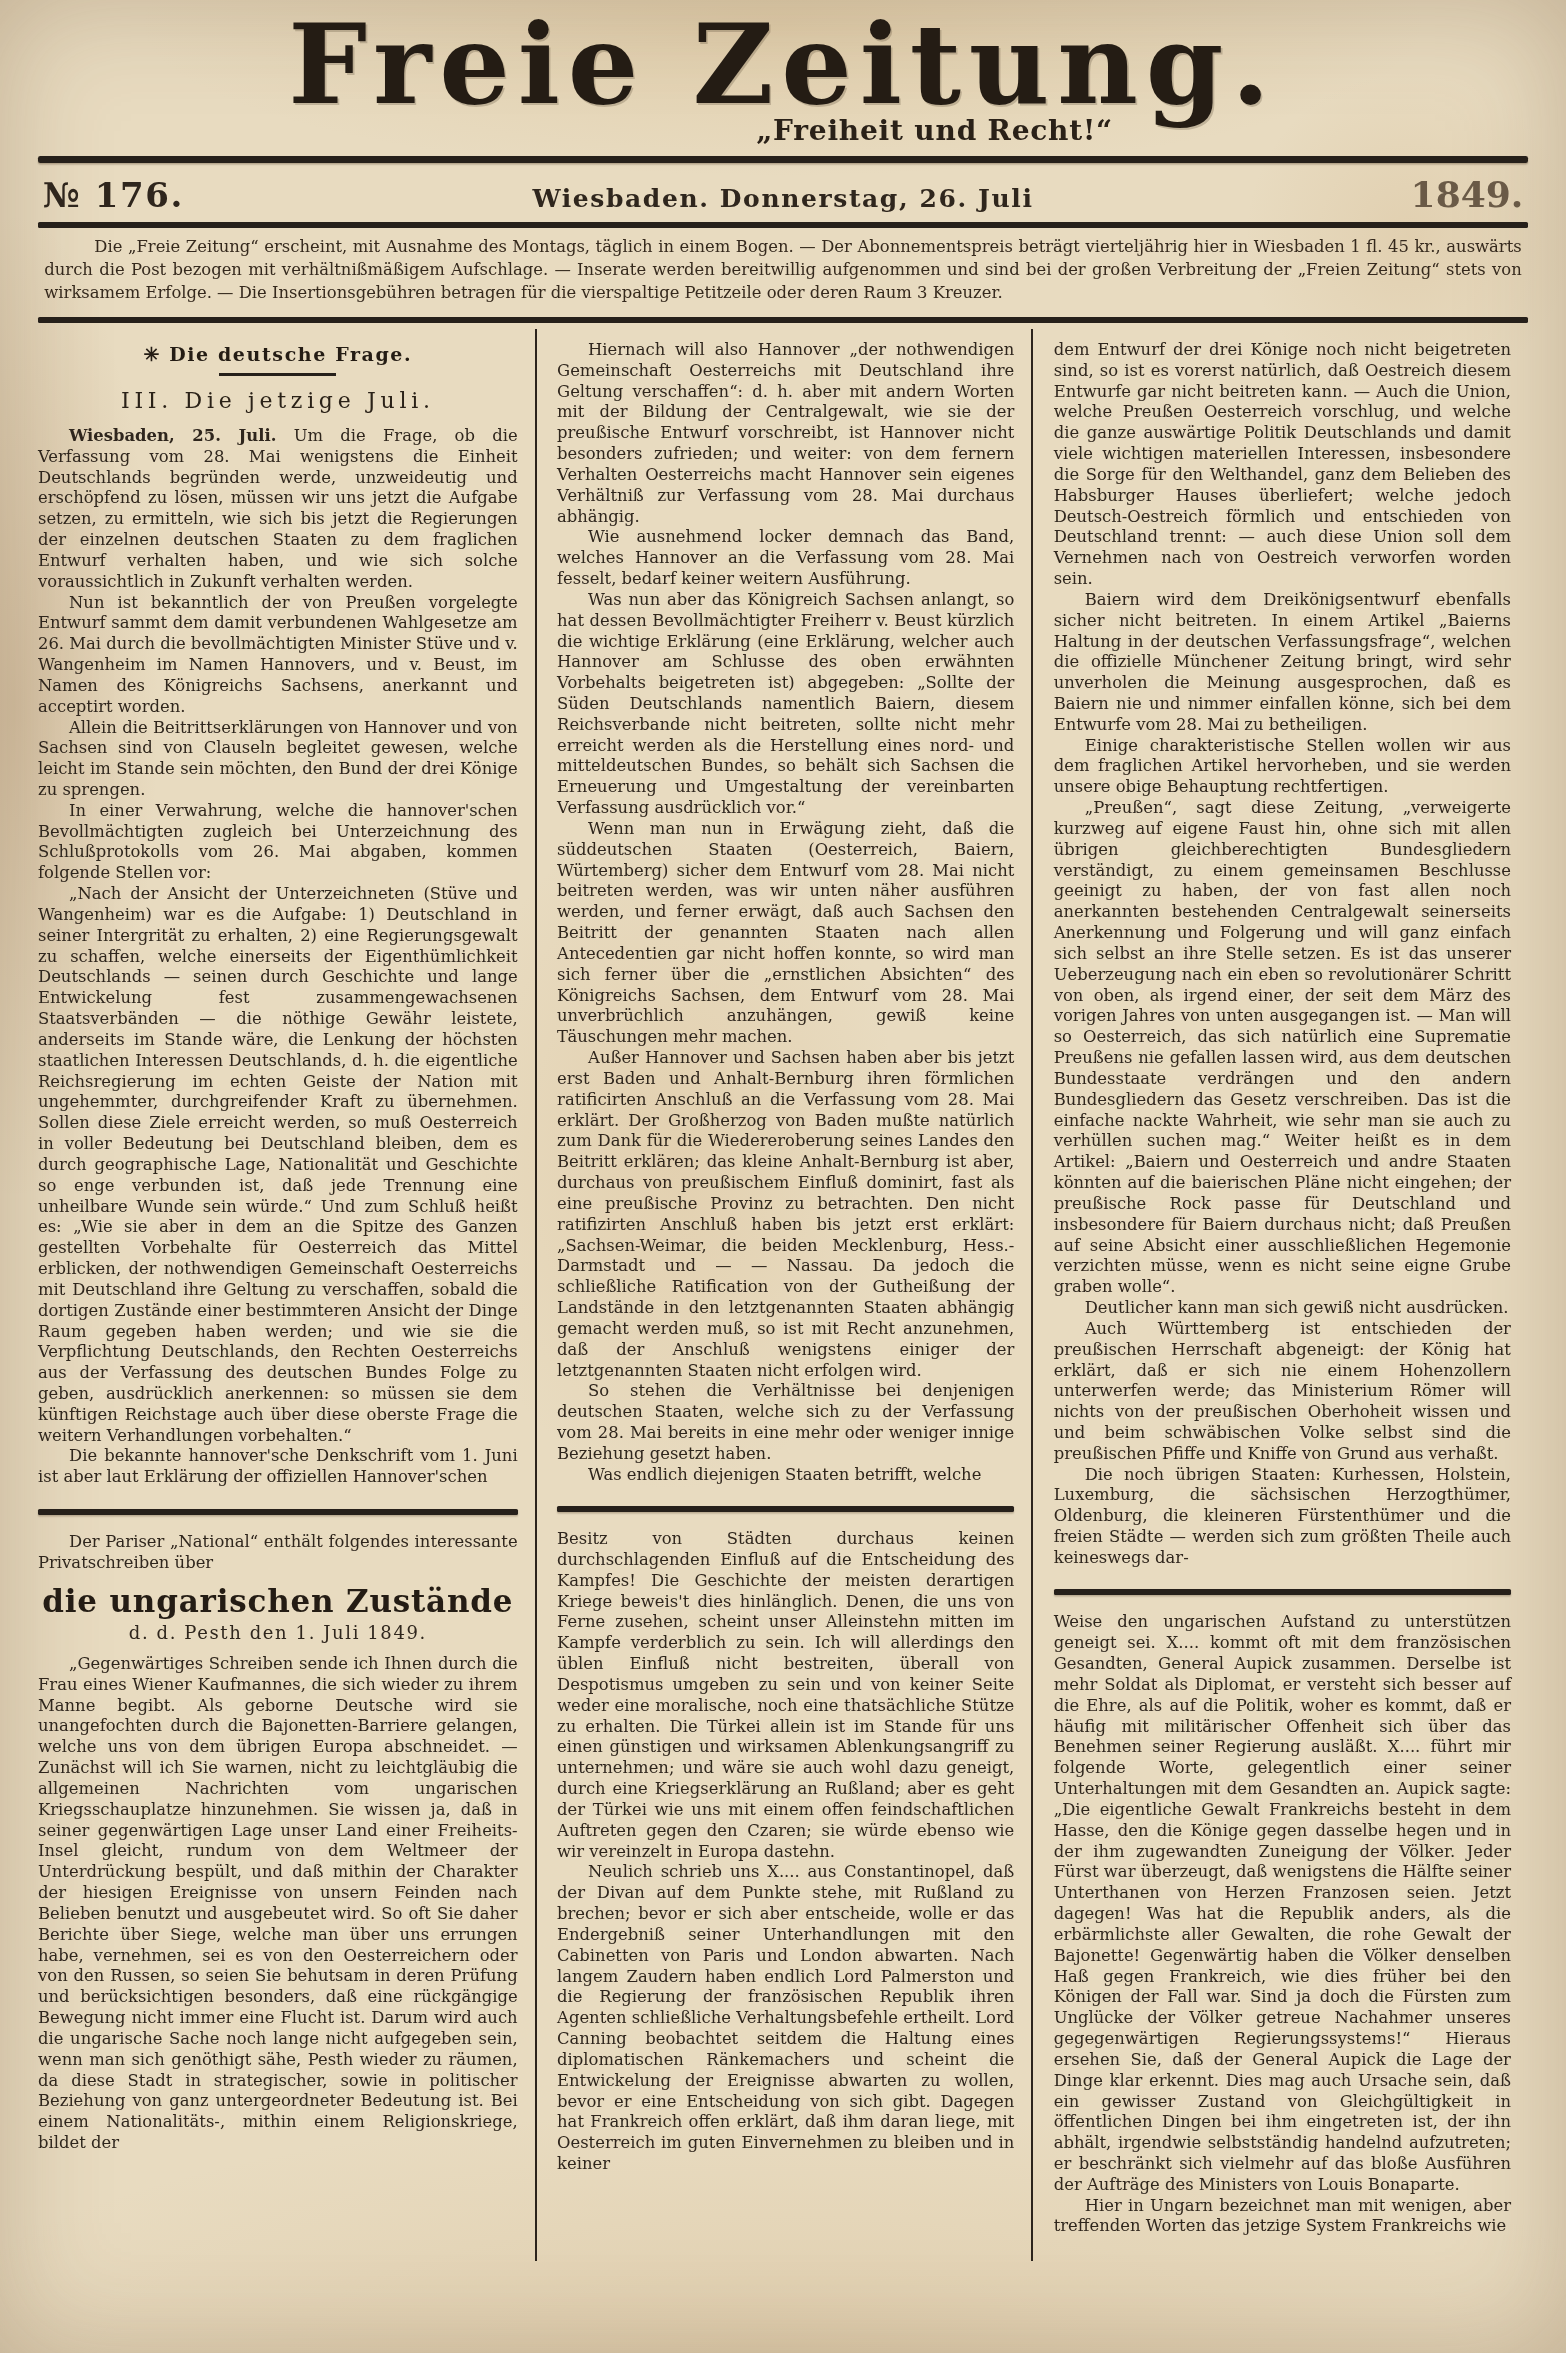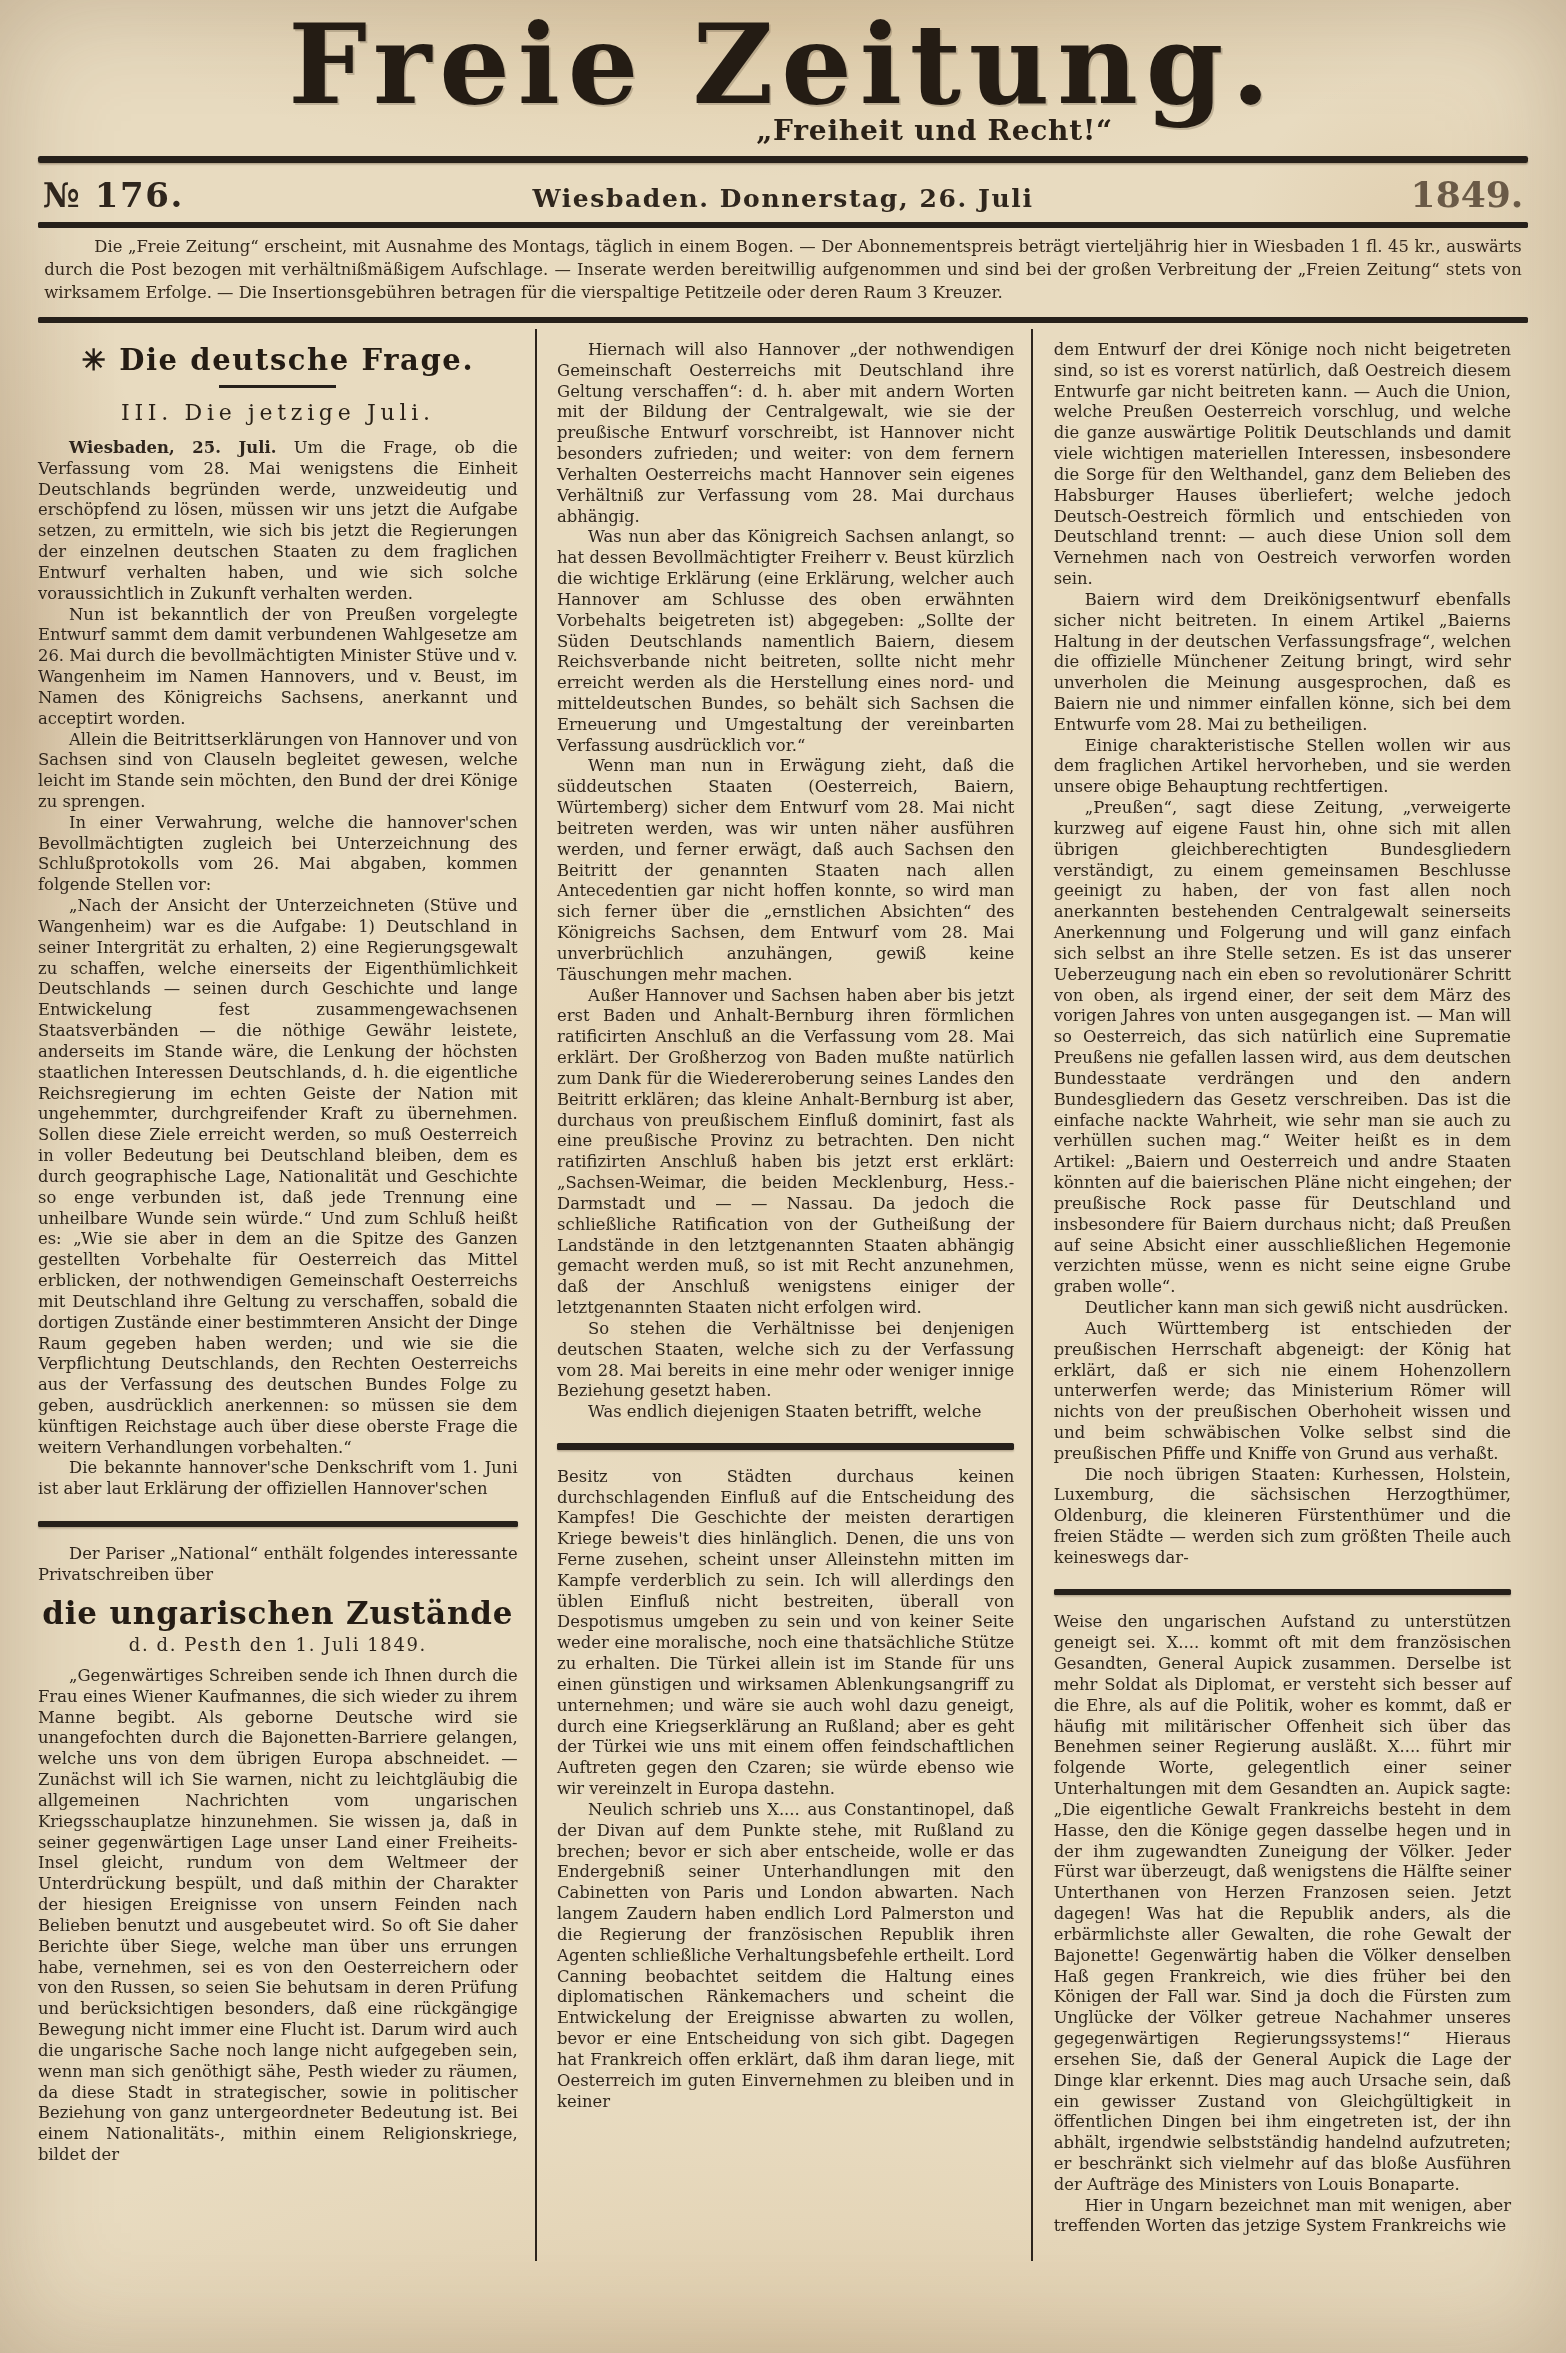--- a/index.html
+++ b/index.html
@@ -78,21 +78,21 @@
     width:33.333%;
     box-sizing:border-box;
     padding:11px 17px 23.5px 0;
   }
   .col + .col{
     border-left:2.3px solid #2c241c;
     padding-left:20.4px;
   }
   .a1-head{
     text-align:center;
-    font-size:29px;
+    font-size:19px;
     font-weight:bold;
     letter-spacing:1.6px;
     margin:3.1px 0 6.3px 0;
     color:#241c14;
   }
   .head-rule{width:117px;height:3.1px;background:#26201a;margin:7.8px auto 12.5px auto;}
   .a1-sub{
     text-align:center;
     font-size:22px;
     letter-spacing:4.7px;
@@ -178,20 +178,21 @@
       <div class="a2-head">die ungarischen Zustände</div>
       <div class="a2-date">d. d. Pesth den 1. Juli 1849.</div>
       <div>
           <p class="para">„Gegenwärtiges Schreiben sende ich Ihnen durch die Frau eines Wiener Kaufmannes, die sich wieder zu ihrem Manne begibt. Als geborne Deutsche wird sie unangefochten durch die Bajonetten-Barriere gelangen, welche uns von dem übrigen Europa abschneidet. — Zunächst will ich Sie warnen, nicht zu leichtgläubig die allgemeinen Nachrichten vom ungarischen Kriegsschauplatze hinzunehmen. Sie wissen ja, daß in seiner gegenwärtigen Lage unser Land einer Freiheits-Insel gleicht, rundum von dem Weltmeer der Unterdrückung bespült, und daß mithin der Charakter der hiesigen Ereignisse von unsern Feinden nach Belieben benutzt und ausgebeutet wird. So oft Sie daher Berichte über Siege, welche man über uns errungen habe, vernehmen, sei es von den Oesterreichern oder von den Russen, so seien Sie behutsam in deren Prüfung und berücksichtigen besonders, daß eine rückgängige Bewegung nicht immer eine Flucht ist. Darum wird auch die ungarische Sache noch lange nicht aufgegeben sein, wenn man sich genöthigt sähe, Pesth wieder zu räumen, da diese Stadt in strategischer, sowie in politischer Beziehung von ganz untergeordneter Bedeutung ist. Bei einem Nationalitäts-, mithin einem Religionskriege, bildet der</p>
         </div>
     </div>
 
     <div class="col">
       <div>
           <p class="para">Hiernach will also Hannover „der nothwendigen Gemeinschaft Oesterreichs mit Deutschland ihre Geltung verschaffen“: d. h. aber mit andern Worten mit der Bildung der Centralgewalt, wie sie der preußische Entwurf vorschreibt, ist Hannover nicht besonders zufrieden; und weiter: von dem fernern Verhalten Oesterreichs macht Hannover sein eigenes Verhältniß zur Verfassung vom 28. Mai durchaus abhängig.</p>
+          <p class="para">Wie ausnehmend locker demnach das Band, welches Hannover an die Verfassung vom 28. Mai fesselt, bedarf keiner weitern Ausführung.</p>
           <p class="para">Was nun aber das Königreich Sachsen anlangt, so hat dessen Bevollmächtigter Freiherr v. Beust kürzlich die wichtige Erklärung (eine Erklärung, welcher auch Hannover am Schlusse des oben erwähnten Vorbehalts beigetreten ist) abgegeben: „Sollte der Süden Deutschlands namentlich Baiern, diesem Reichsverbande nicht beitreten, sollte nicht mehr erreicht werden als die Herstellung eines nord- und mitteldeutschen Bundes, so behält sich Sachsen die Erneuerung und Umgestaltung der vereinbarten Verfassung ausdrücklich vor.“</p>
           <p class="para">Wenn man nun in Erwägung zieht, daß die süddeutschen Staaten (Oesterreich, Baiern, Würtemberg) sicher dem Entwurf vom 28. Mai nicht beitreten werden, was wir unten näher ausführen werden, und ferner erwägt, daß auch Sachsen den Beitritt der genannten Staaten nach allen Antecedentien gar nicht hoffen konnte, so wird man sich ferner über die „ernstlichen Absichten“ des Königreichs Sachsen, dem Entwurf vom 28. Mai unverbrüchlich anzuhängen, gewiß keine Täuschungen mehr machen.</p>
           <p class="para">Außer Hannover und Sachsen haben aber bis jetzt erst Baden und Anhalt-Bernburg ihren förmlichen ratificirten Anschluß an die Verfassung vom 28. Mai erklärt. Der Großherzog von Baden mußte natürlich zum Dank für die Wiedereroberung seines Landes den Beitritt erklären; das kleine Anhalt-Bernburg ist aber, durchaus von preußischem Einfluß dominirt, fast als eine preußische Provinz zu betrachten. Den nicht ratifizirten Anschluß haben bis jetzt erst erklärt: „Sachsen-Weimar, die beiden Mecklenburg, Hess.-Darmstadt und — — Nassau. Da jedoch die schließliche Ratification von der Gutheißung der Landstände in den letztgenannten Staaten abhängig gemacht werden muß, so ist mit Recht anzunehmen, daß der Anschluß wenigstens einiger der letztgenannten Staaten nicht erfolgen wird.</p>
           <p class="para">So stehen die Verhältnisse bei denjenigen deutschen Staaten, welche sich zu der Verfassung vom 28. Mai bereits in eine mehr oder weniger innige Beziehung gesetzt haben.</p>
           <p class="para">Was endlich diejenigen Staaten betrifft, welche</p>
         </div>
       <div class="section-rule"></div>
       <div>
           <p class="para flush">Besitz von Städten durchaus keinen durchschlagenden Einfluß auf die Entscheidung des Kampfes! Die Geschichte der meisten derartigen Kriege beweis't dies hinlänglich. Denen, die uns von Ferne zusehen, scheint unser Alleinstehn mitten im Kampfe verderblich zu sein. Ich will allerdings den üblen Einfluß nicht bestreiten, überall von Despotismus umgeben zu sein und von keiner Seite weder eine moralische, noch eine thatsächliche Stütze zu erhalten. Die Türkei allein ist im Stande für uns einen günstigen und wirksamen Ablenkungsangriff zu unternehmen; und wäre sie auch wohl dazu geneigt, durch eine Kriegserklärung an Rußland; aber es geht der Türkei wie uns mit einem offen feindschaftlichen Auftreten gegen den Czaren; sie würde ebenso wie wir vereinzelt in Europa dastehn.</p>
           <p class="para">Neulich schrieb uns X.... aus Constantinopel, daß der Divan auf dem Punkte stehe, mit Rußland zu brechen; bevor er sich aber entscheide, wolle er das Endergebniß seiner Unterhandlungen mit den Cabinetten von Paris und London abwarten. Nach langem Zaudern haben endlich Lord Palmerston und die Regierung der französischen Republik ihren Agenten schließliche Verhaltungsbefehle ertheilt. Lord Canning beobachtet seitdem die Haltung eines diplomatischen Ränkemachers und scheint die Entwickelung der Ereignisse abwarten zu wollen, bevor er eine Entscheidung von sich gibt. Dagegen hat Frankreich offen erklärt, daß ihm daran liege, mit Oesterreich im guten Einvernehmen zu bleiben und in keiner</p>

